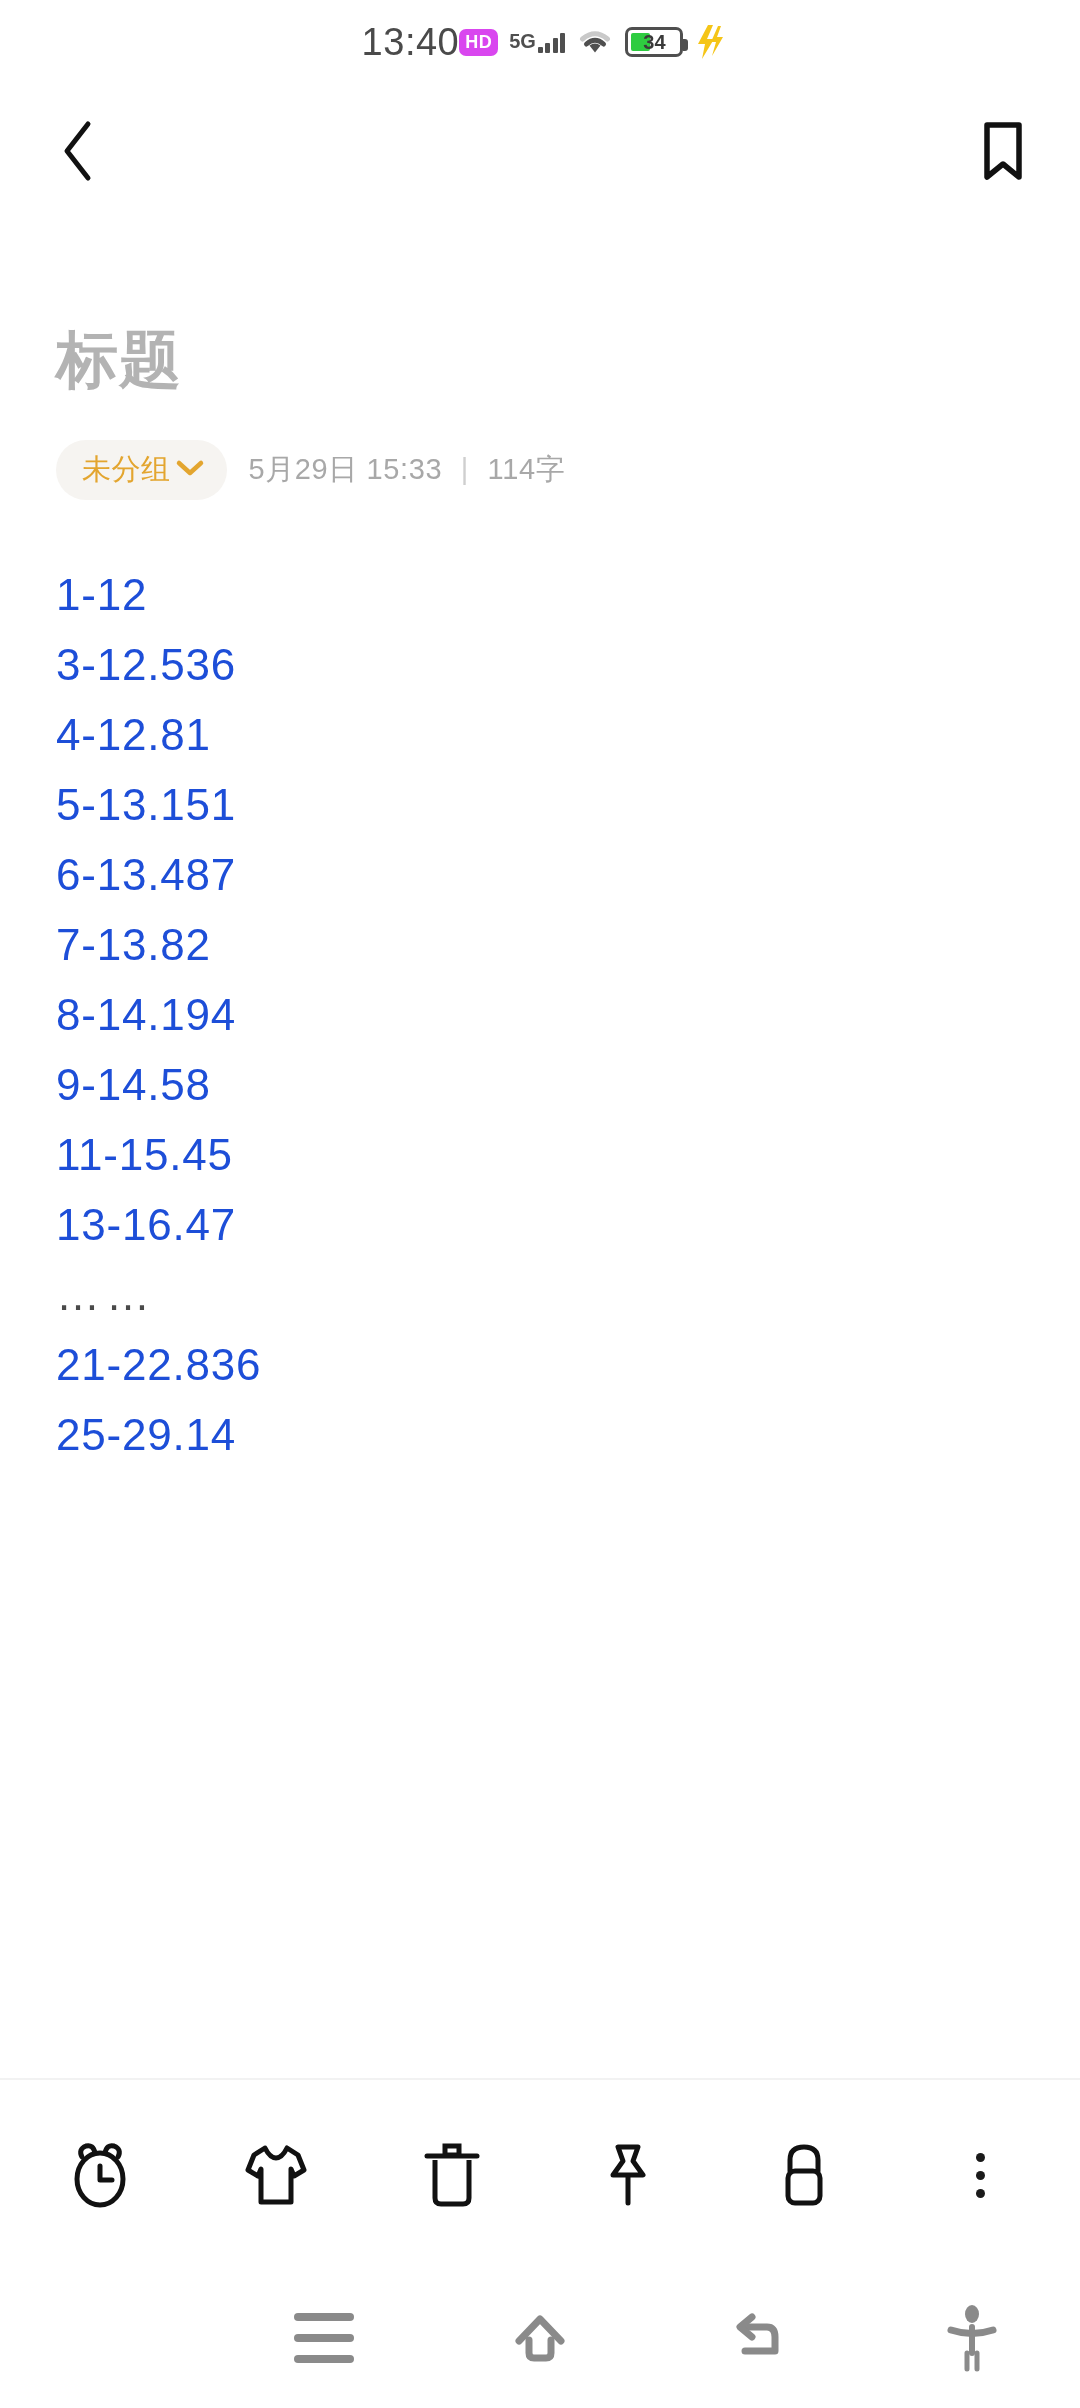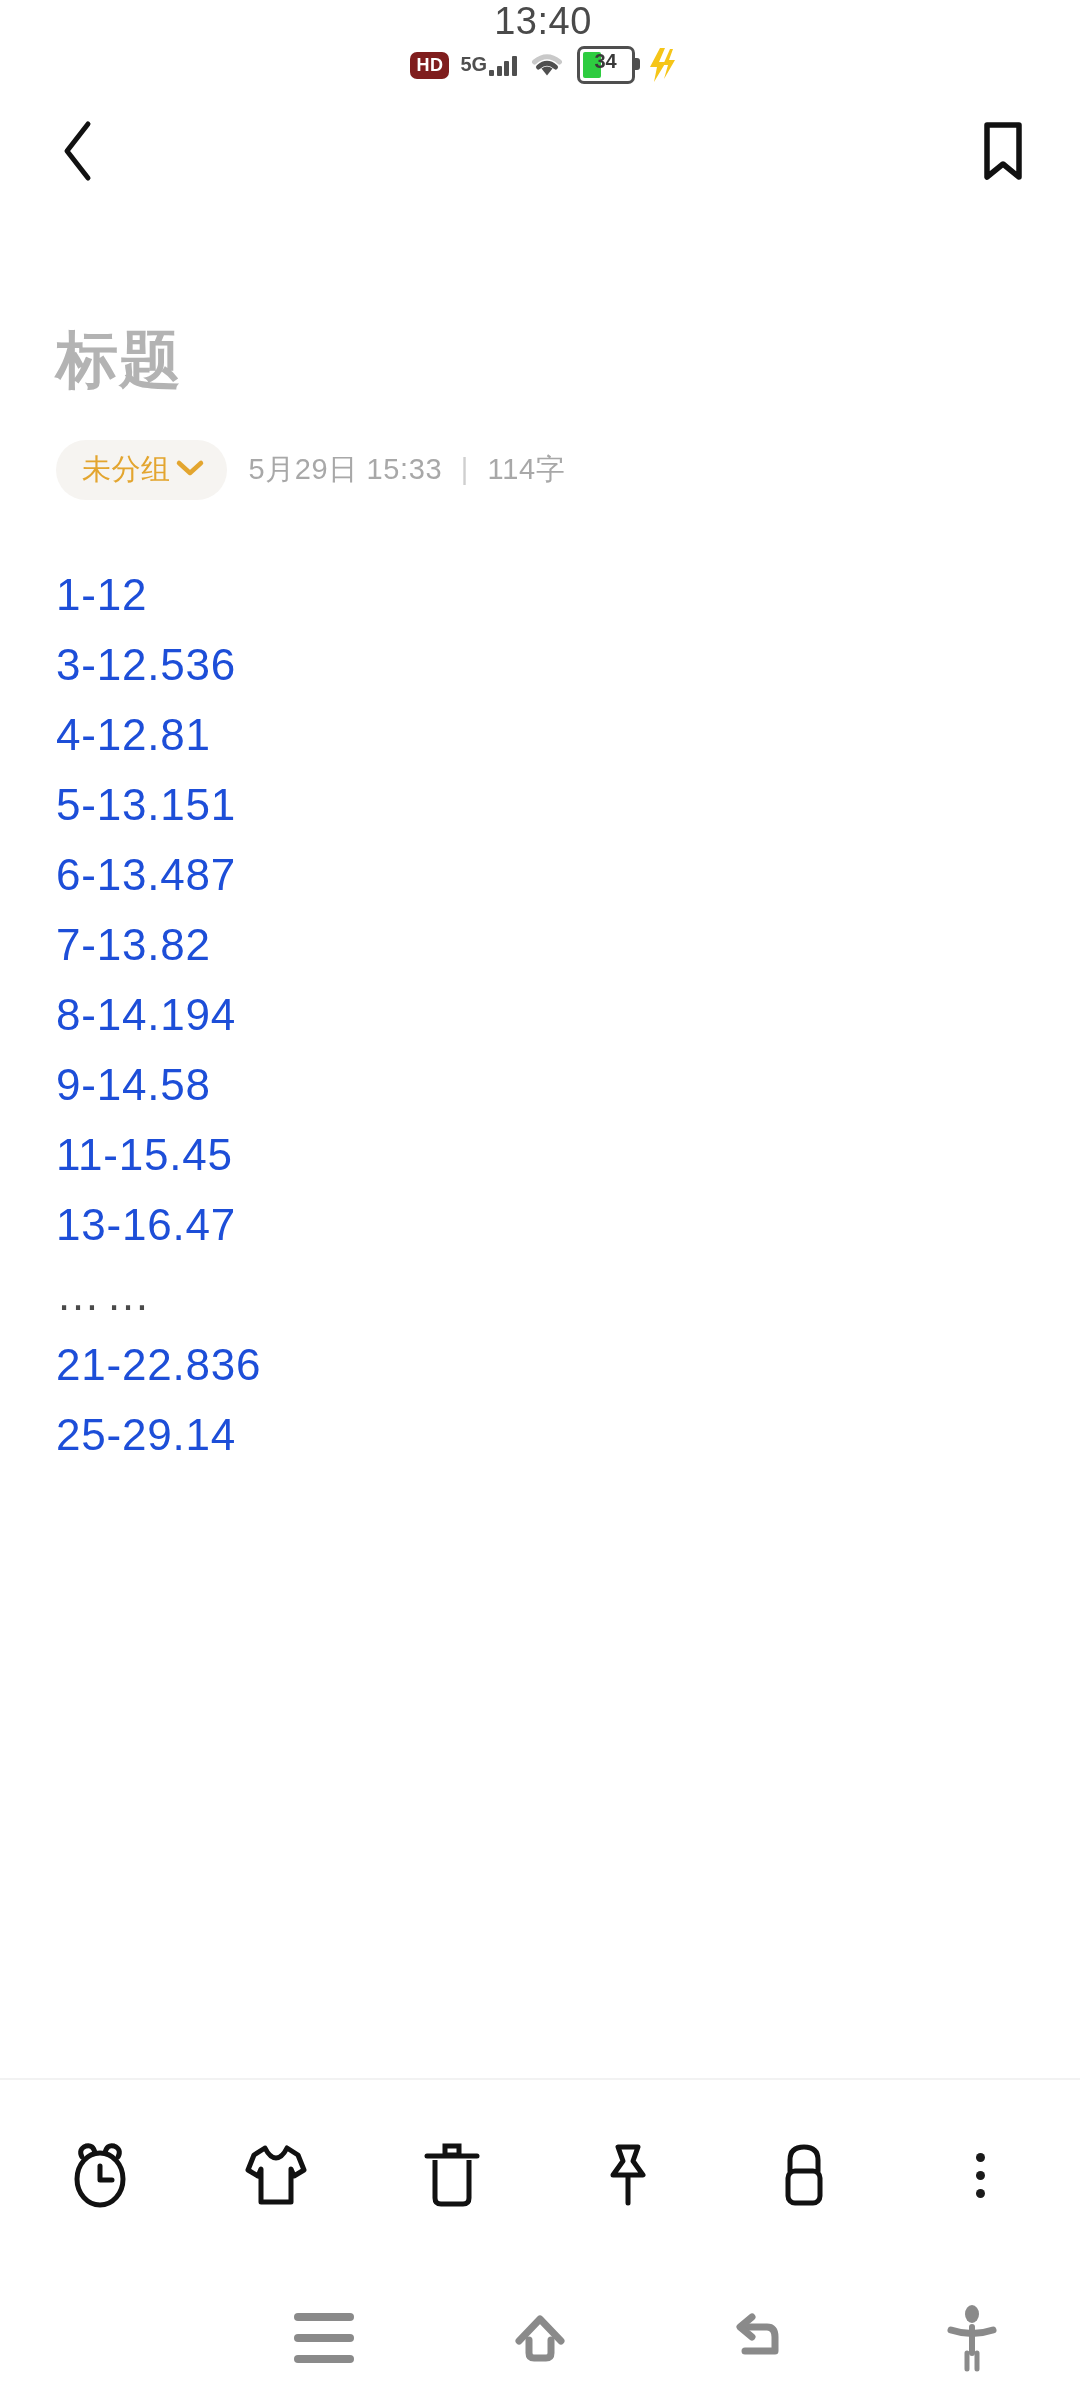--- a/index.html
+++ b/index.html
@@ -7,42 +7,41 @@
     width:1080px; height:2408px;
     background:#ffffff;
     font-family:"Liberation Sans","DejaVu Sans",sans-serif;
     overflow:hidden;
   }
   .screen { position:relative; width:1080px; height:2408px; background:#fff; }
 
   
   .statusbar {
     position:absolute; top:0; left:0; width:1080px; height:84px;
-    display:flex; align-items:center; justify-content:space-between;
+    display:flex; align-items:center; justify-content:center;
     padding:0 34px 0 40px;
-    flex-direction:column;
   }
   .status-time {
     font-size:38px; color:#4a4a4a; letter-spacing:0.5px; font-weight:400;
   }
   .status-icons { display:flex; align-items:center; gap:11px; }
   .hd-badge {
-    background:#7f1d1d; color:#fff; border-radius:7px;
+    background:#d946ef; color:#fff; border-radius:7px;
     font-size:18px; font-weight:700; letter-spacing:0.5px;
     padding:3px 6px; line-height:1; display:flex; align-items:center;
     height:27px;
   }
   .net-group { display:flex; align-items:flex-end; gap:2px; }
   .net-label { font-size:20px; color:#4f4f4f; font-weight:600; line-height:1; margin-bottom:2px;}
   .bars { display:flex; align-items:flex-end; gap:2.5px; height:22px; }
   .bars i { display:block; width:5px; background:#4f4f4f; border-radius:1px; }
   .bars i:nth-child(1){height:6px;} .bars i:nth-child(2){height:10px;}
   .bars i:nth-child(3){height:15px;} .bars i:nth-child(4){height:20px;}
   .battery {
-    position:relative; width:58px; height:38px;
+    position:relative; width:58px; height:30px;
     border:3px solid #4f4f4f; border-radius:7px;
     display:flex; align-items:center; padding:3px;
   }
   .battery:after{
     content:""; position:absolute; right:-8px; top:9px;
     width:5px; height:12px; background:#4f4f4f; border-radius:0 3px 3px 0;
   }
   .batt-fill { height:100%; width:40%; background:#2ecc40; border-radius:2px; }
   .batt-num {
     position:absolute; left:0; right:0; text-align:center;

